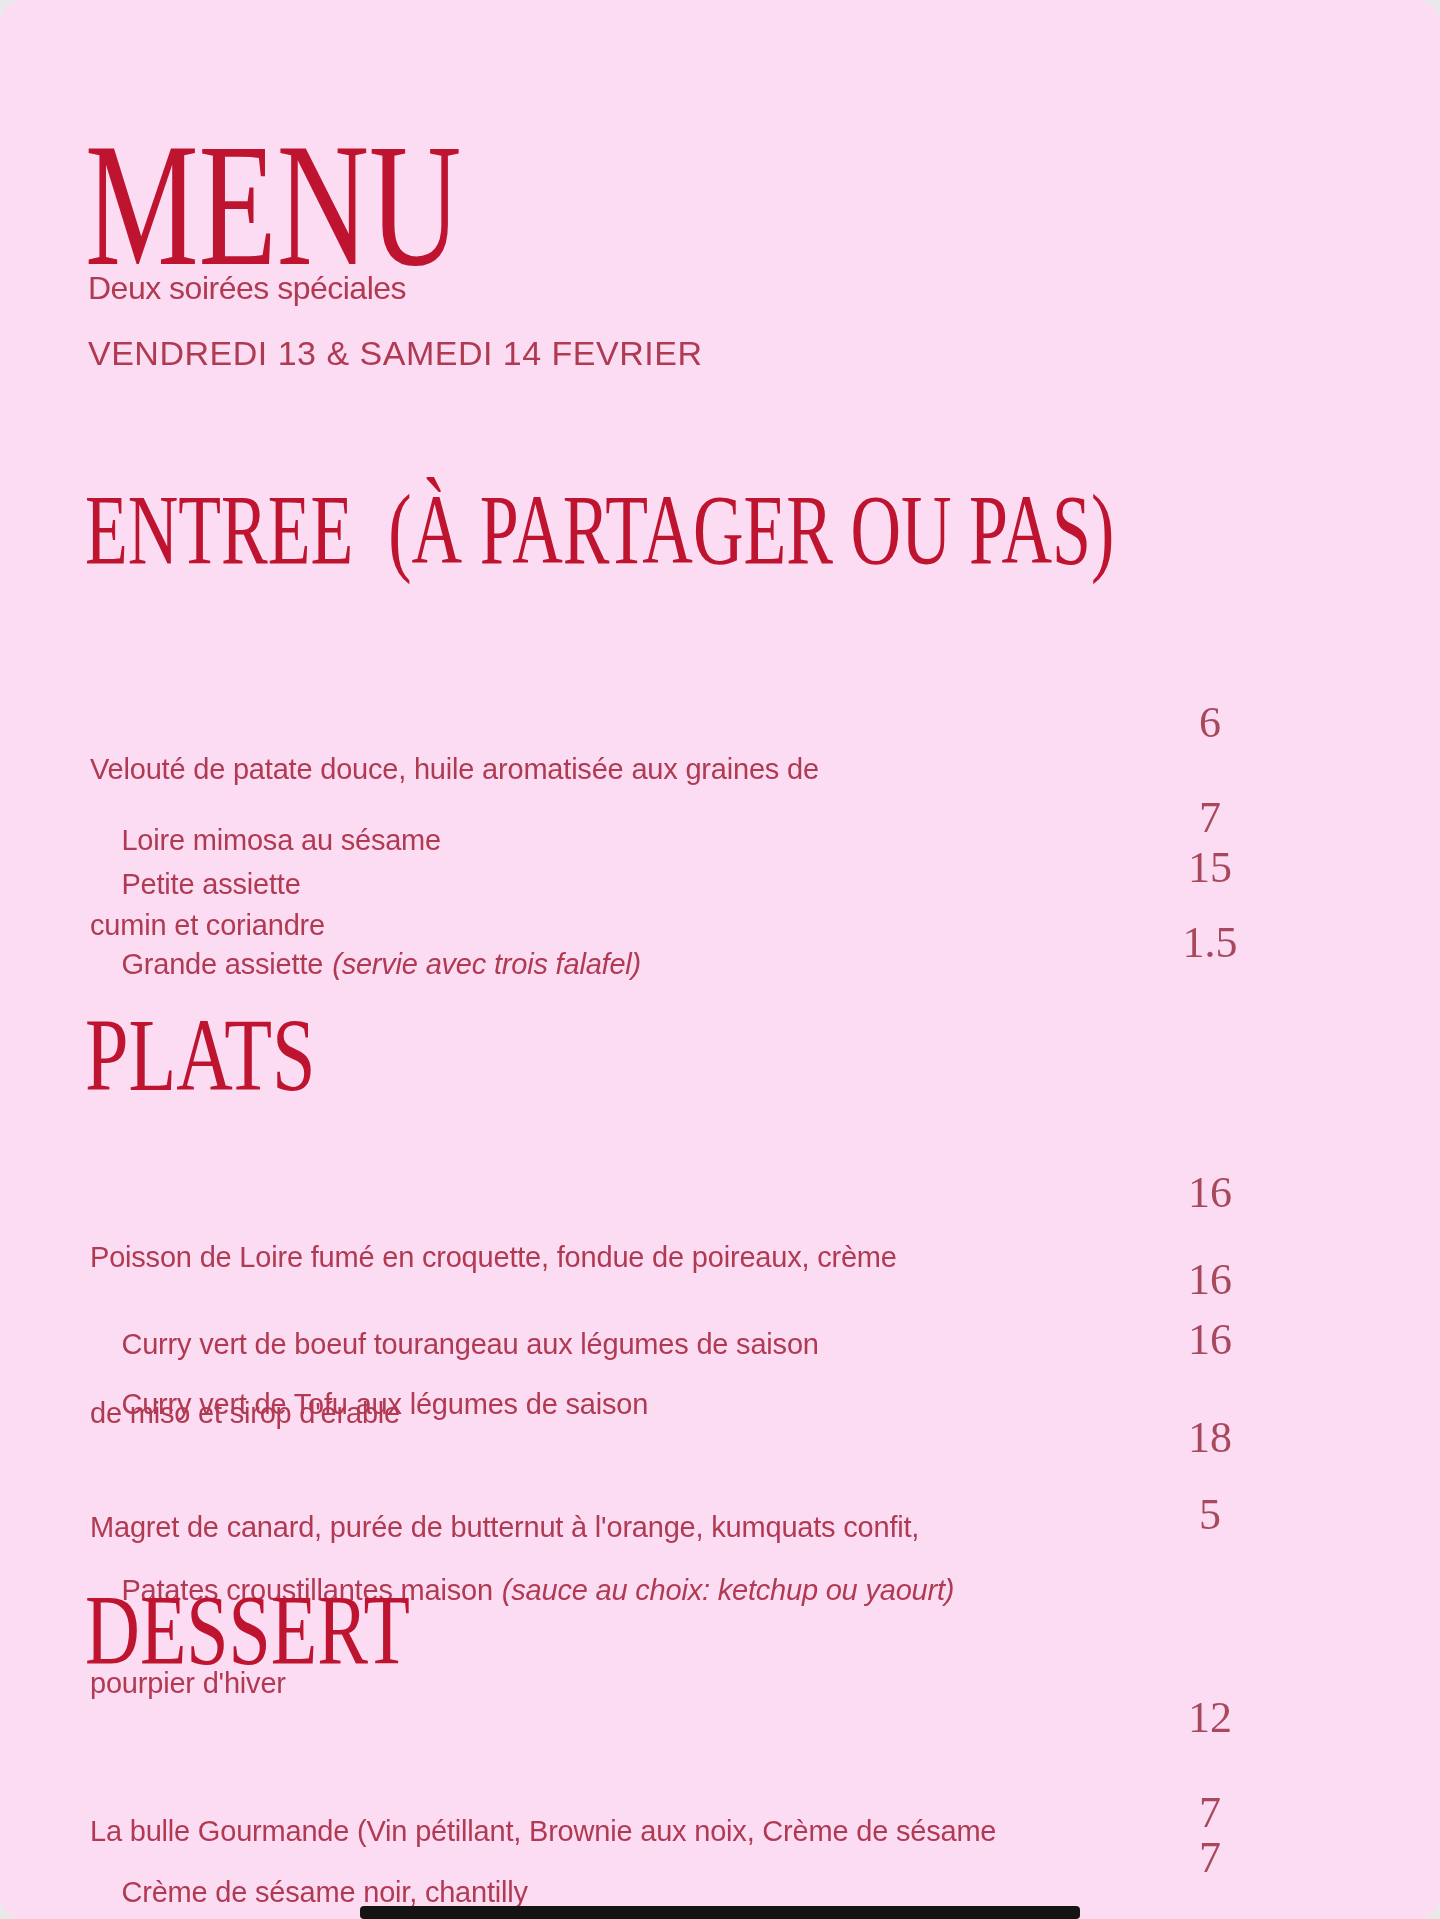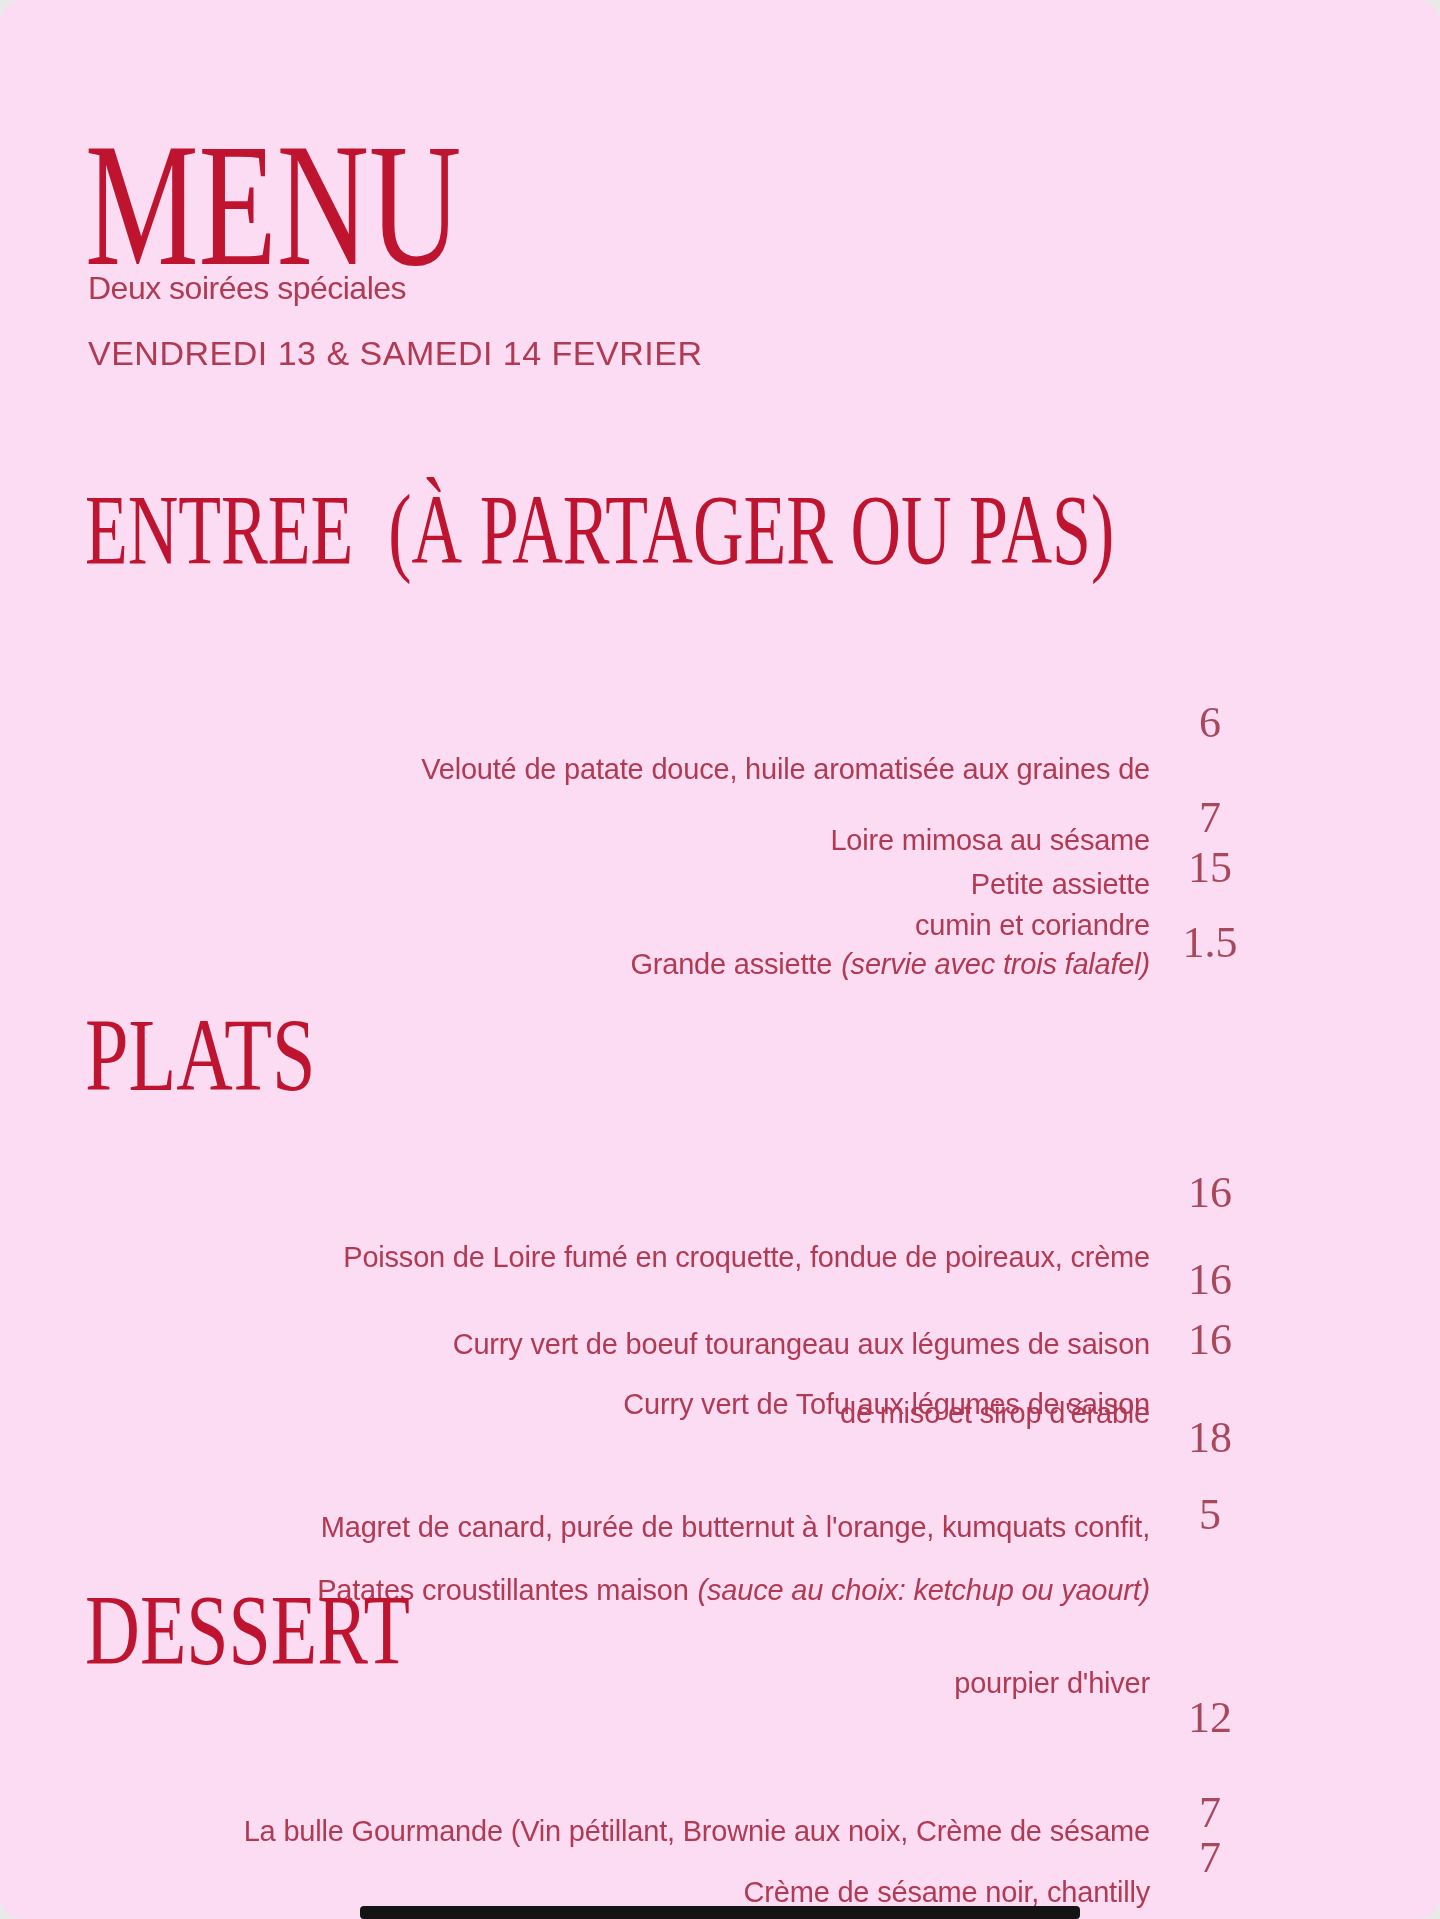--- a/index.html
+++ b/index.html
@@ -37,21 +37,20 @@
     color:var(--body,#b13a53);
     text-align:right;
   }
   
   .item{
     position:absolute;left:90px;width:1060px;
     font-size:29px;line-height:52px;
     letter-spacing:-0.2px;
     color:var(--body,#b13a53);
     white-space:pre-wrap;
-    text-align:right;
   }
   .item .note{font-style:italic;margin-left:9px;}
   
   .price{
     position:absolute;left:1168px;width:84px;
     text-align:center;
     font-family:"Liberation Serif", serif;
     font-size:44px;line-height:44px;
     color:var(--price,#a8485c);
   }

